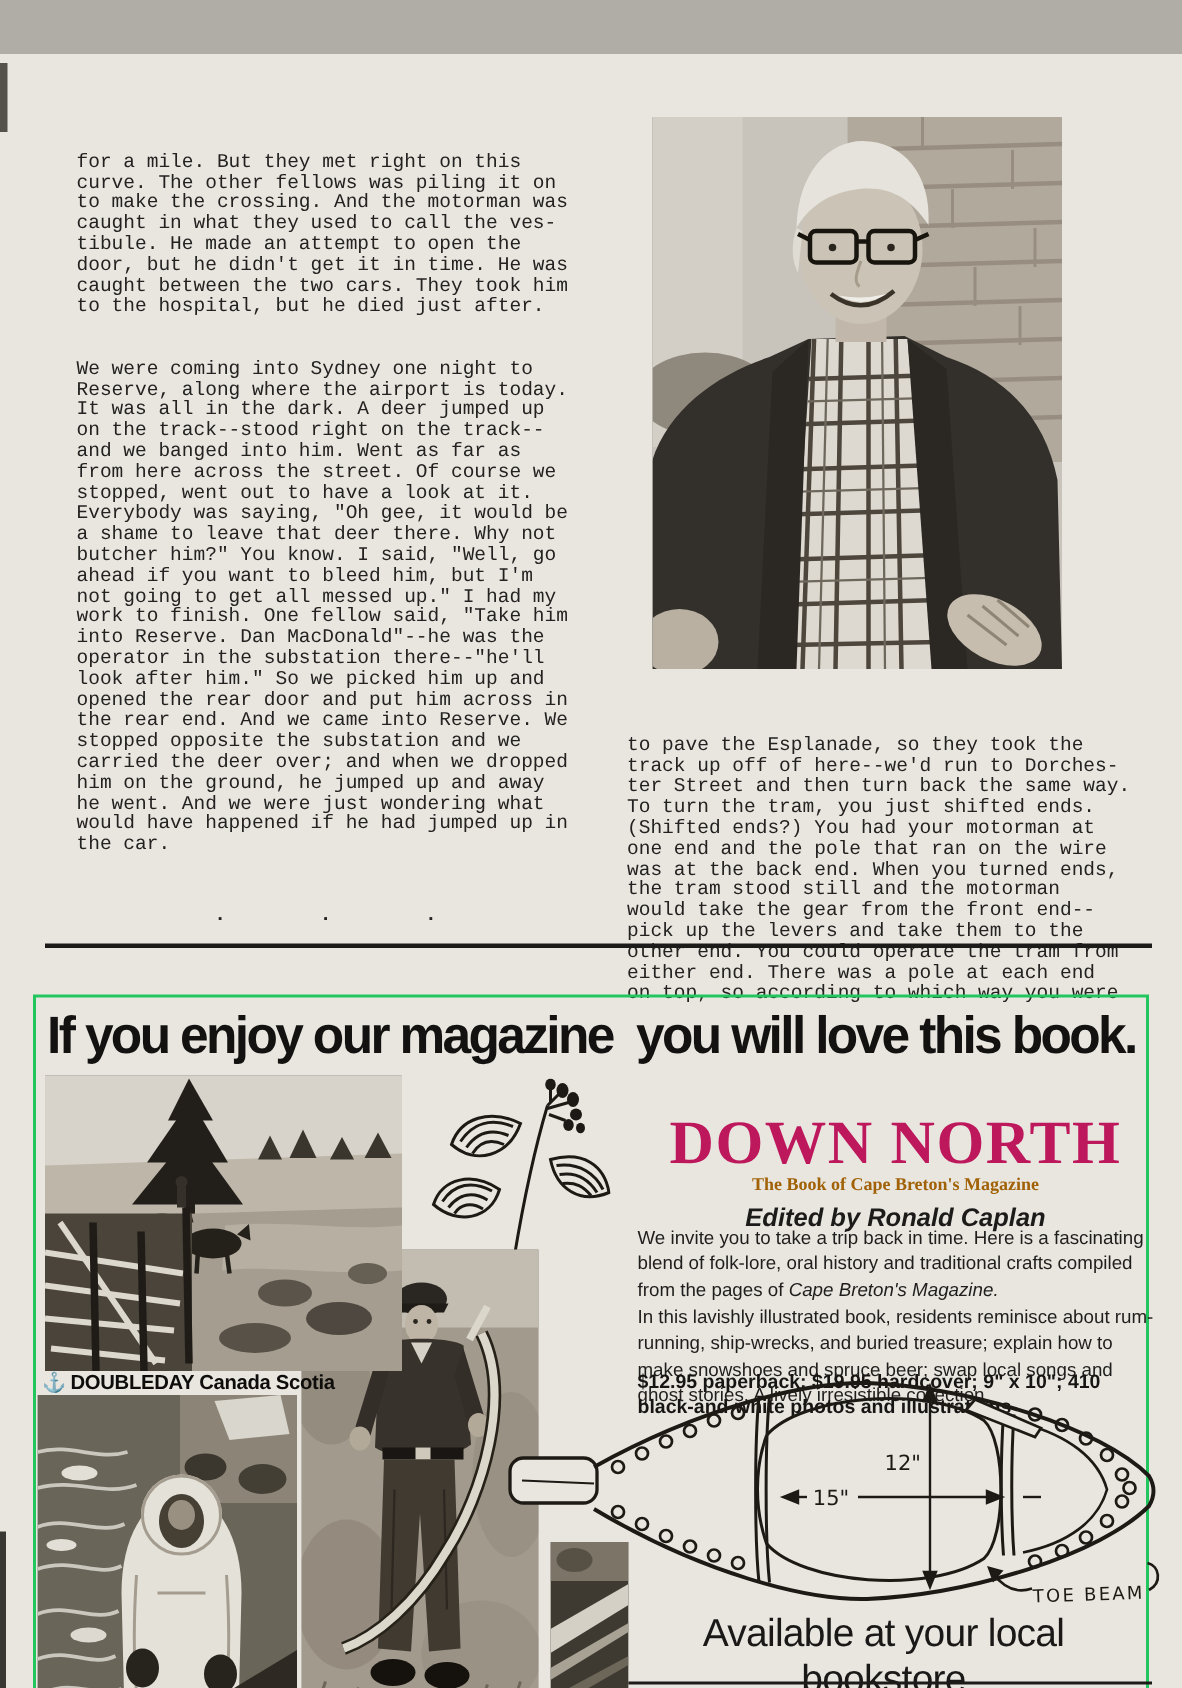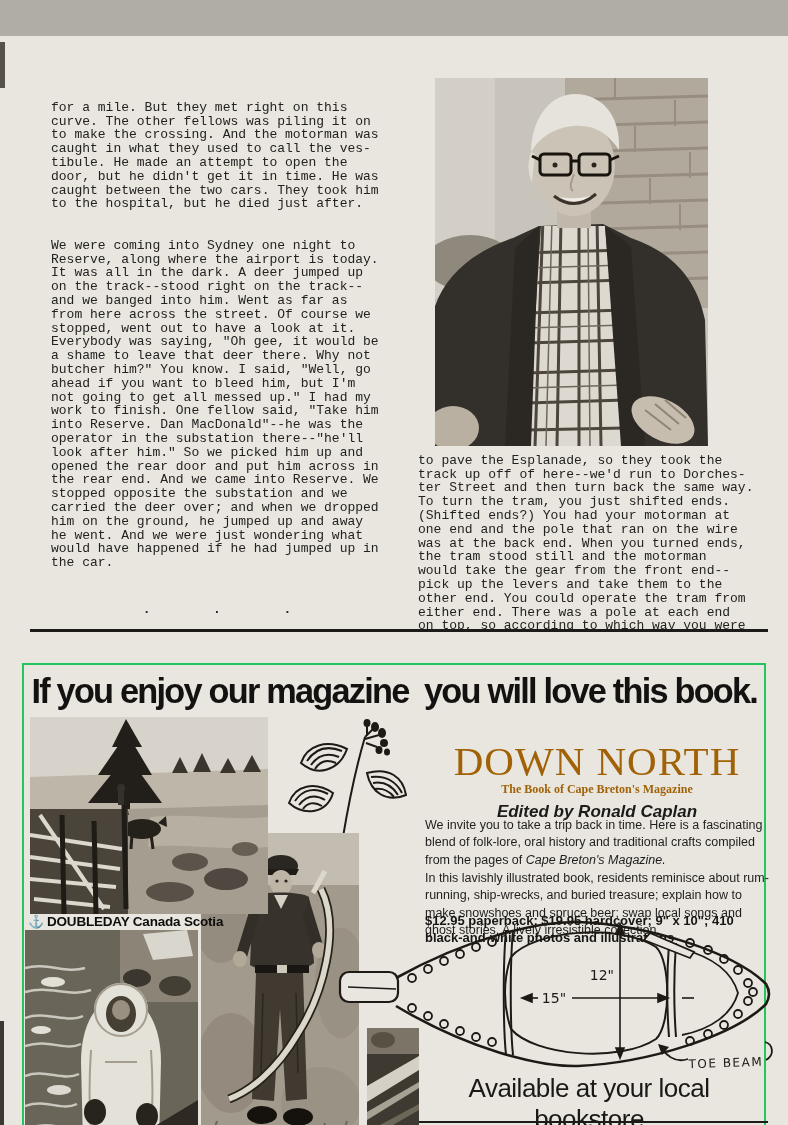--- a/index.html
+++ b/index.html
@@ -16,21 +16,21 @@
   
   .typewriter{
     position:absolute;
     font-family:"Liberation Mono","DejaVu Sans Mono",monospace;
     font-size:13px;line-height:13.8px;
     color:#232220;
     white-space:pre-line;
     letter-spacing:0px;
   }
   .col-left{left:51px;top:51px;width:372px;}
-  .col-right{left:418px;top:404px;width:352px;}
+  .col-right{left:418px;top:440px;width:352px;}
   .para{margin:0 0 13.8px 0;}
   .dots-sep{
     text-align:center;width:300px;margin-left:30px;
     font-weight:bold;letter-spacing:28px;
     line-height:26px;
   }
   .article-rule{
     position:absolute;left:30px;top:593px;width:738px;height:3px;
     background:#1c1b19;
   }
@@ -58,21 +58,21 @@
   .publisher-row{
     position:absolute;left:4px;top:247px;width:196px;height:18px;z-index:4;
     font-weight:bold;font-size:13.5px;letter-spacing:-.2px;color:#0e0d0b;
     display:flex;align-items:center;gap:3px;white-space:nowrap;
   }
   .publisher-row .logo{font-size:13px;line-height:13px;}
   
   .book-title{
     position:absolute;left:398px;top:72px;width:350px;
     text-align:center;font-family:"Liberation Serif",serif;
-    font-weight:normal;font-size:41px;letter-spacing:1px;color:#a16207;
+    font-weight:bold;font-size:41px;letter-spacing:1px;color:#be185d;
   }
   .book-subtitle{
     position:absolute;left:398px;top:117px;width:350px;
     text-align:center;font-family:"Liberation Serif",serif;
     font-weight:bold;font-size:12px;color:#a16207;
   }
   .book-editor{
     position:absolute;left:398px;top:137px;width:350px;
     text-align:center;font-style:italic;font-weight:bold;font-size:17px;color:#1c1b19;
   }

